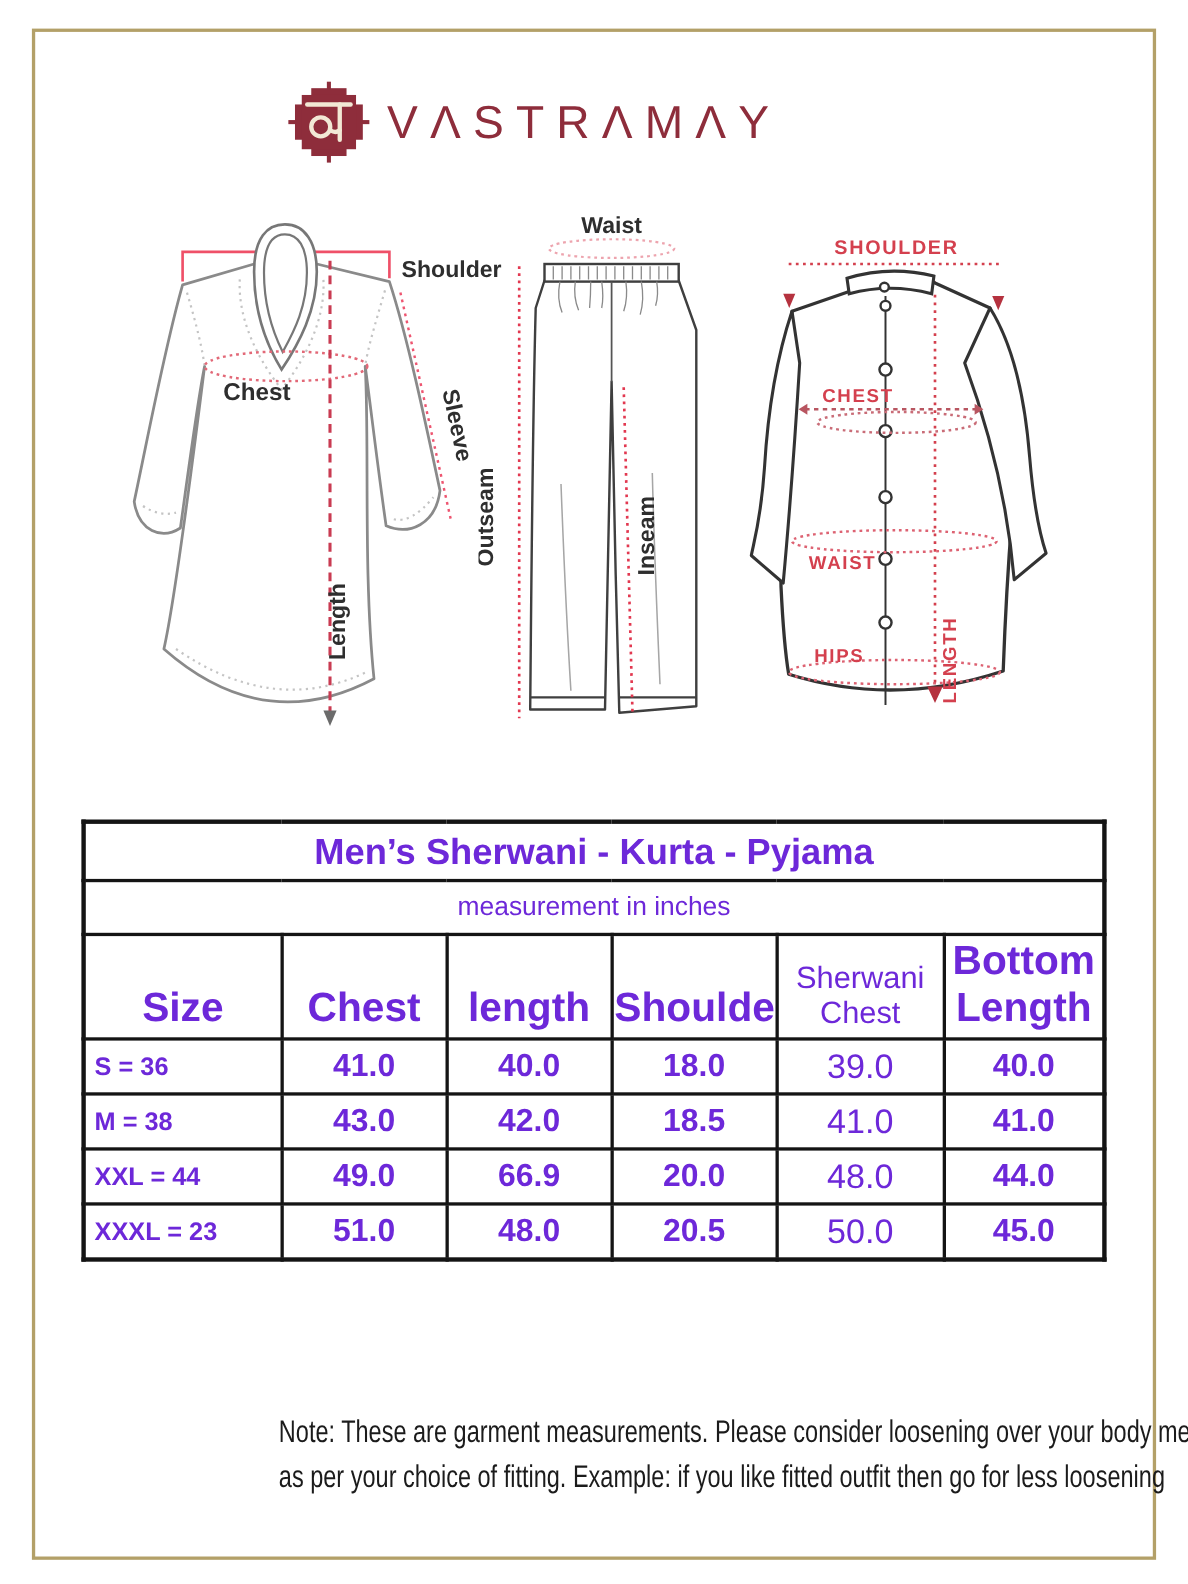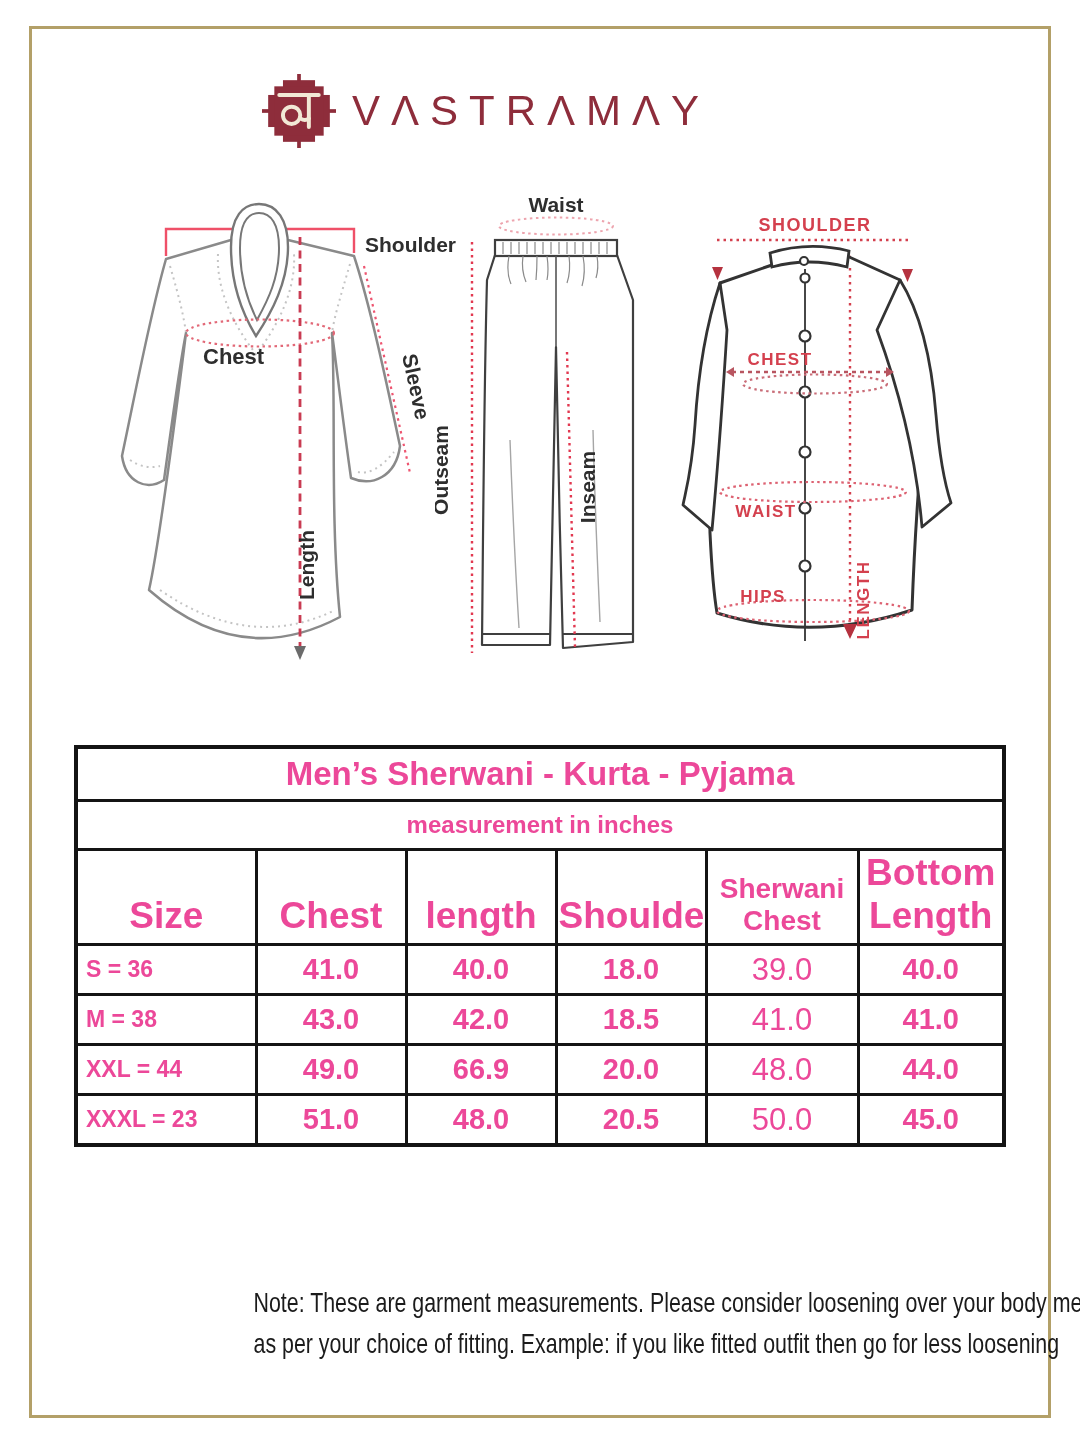--- a/index.html
+++ b/index.html
@@ -7,25 +7,25 @@
   .page-border{position:absolute;left:29px;top:26px;width:1016px;height:1386px;border:3px solid #b3a068;pointer-events:none;}
   
   .logo-row{position:absolute;left:0;top:70px;width:972px;height:82px;display:flex;justify-content:center;align-items:center;gap:16px;}
   .brand-name{color:#8e2d3b;font-size:42px;letter-spacing:11px;font-weight:400;white-space:nowrap;}
   
   .diagram{position:absolute;}
   .dlabel{font-family:"Liberation Sans",sans-serif;fill:#2e2e2e;}
   .rlabel{font-family:"Liberation Sans",sans-serif;fill:#d4404e;font-weight:700;letter-spacing:1.5px;}
   
   .size-table{position:absolute;left:74px;top:745px;width:928px;border-collapse:collapse;border:4px solid #141414;table-layout:fixed;}
-  .size-table td,.size-table th{border:3px solid #141414;color:#ec4899;overflow:hidden;}
+  .size-table td,.size-table th{border:3px solid #141414;color:#6d28d9;overflow:hidden;}
   .tbl-title{height:48px;text-align:center;font-size:33px;font-weight:700;}
-  .tbl-sub{height:44px;text-align:center;font-size:24px;font-weight:700;margin-top:44px;}
+  .tbl-sub{height:44px;text-align:center;font-size:24px;font-weight:400;margin-top:44px;}
   .size-table th{height:82px;vertical-align:bottom;padding-bottom:6px;text-align:center;font-size:37px;font-weight:700;line-height:1.15;}
-  .size-table th.h-sherwani{font-weight:700;font-size:28px;}
+  .size-table th.h-sherwani{font-weight:400;font-size:28px;}
   .size-table td.cell{height:45px;text-align:center;font-size:29px;font-weight:700;vertical-align:middle;}
   .size-table td.cell-size{text-align:left;padding-left:8px;font-size:23px;}
   .size-table td.cell-sherwani{font-weight:400;font-size:31px;}
   
   .note{position:absolute;left:0;right:66px;top:1282px;}
   .note-line{text-align:right;white-space:nowrap;font-size:28.5px;line-height:41px;color:#1b1b1b;transform:scaleX(0.75);transform-origin:100% 50%;}
 </style>
 </head>
 <body>
 

